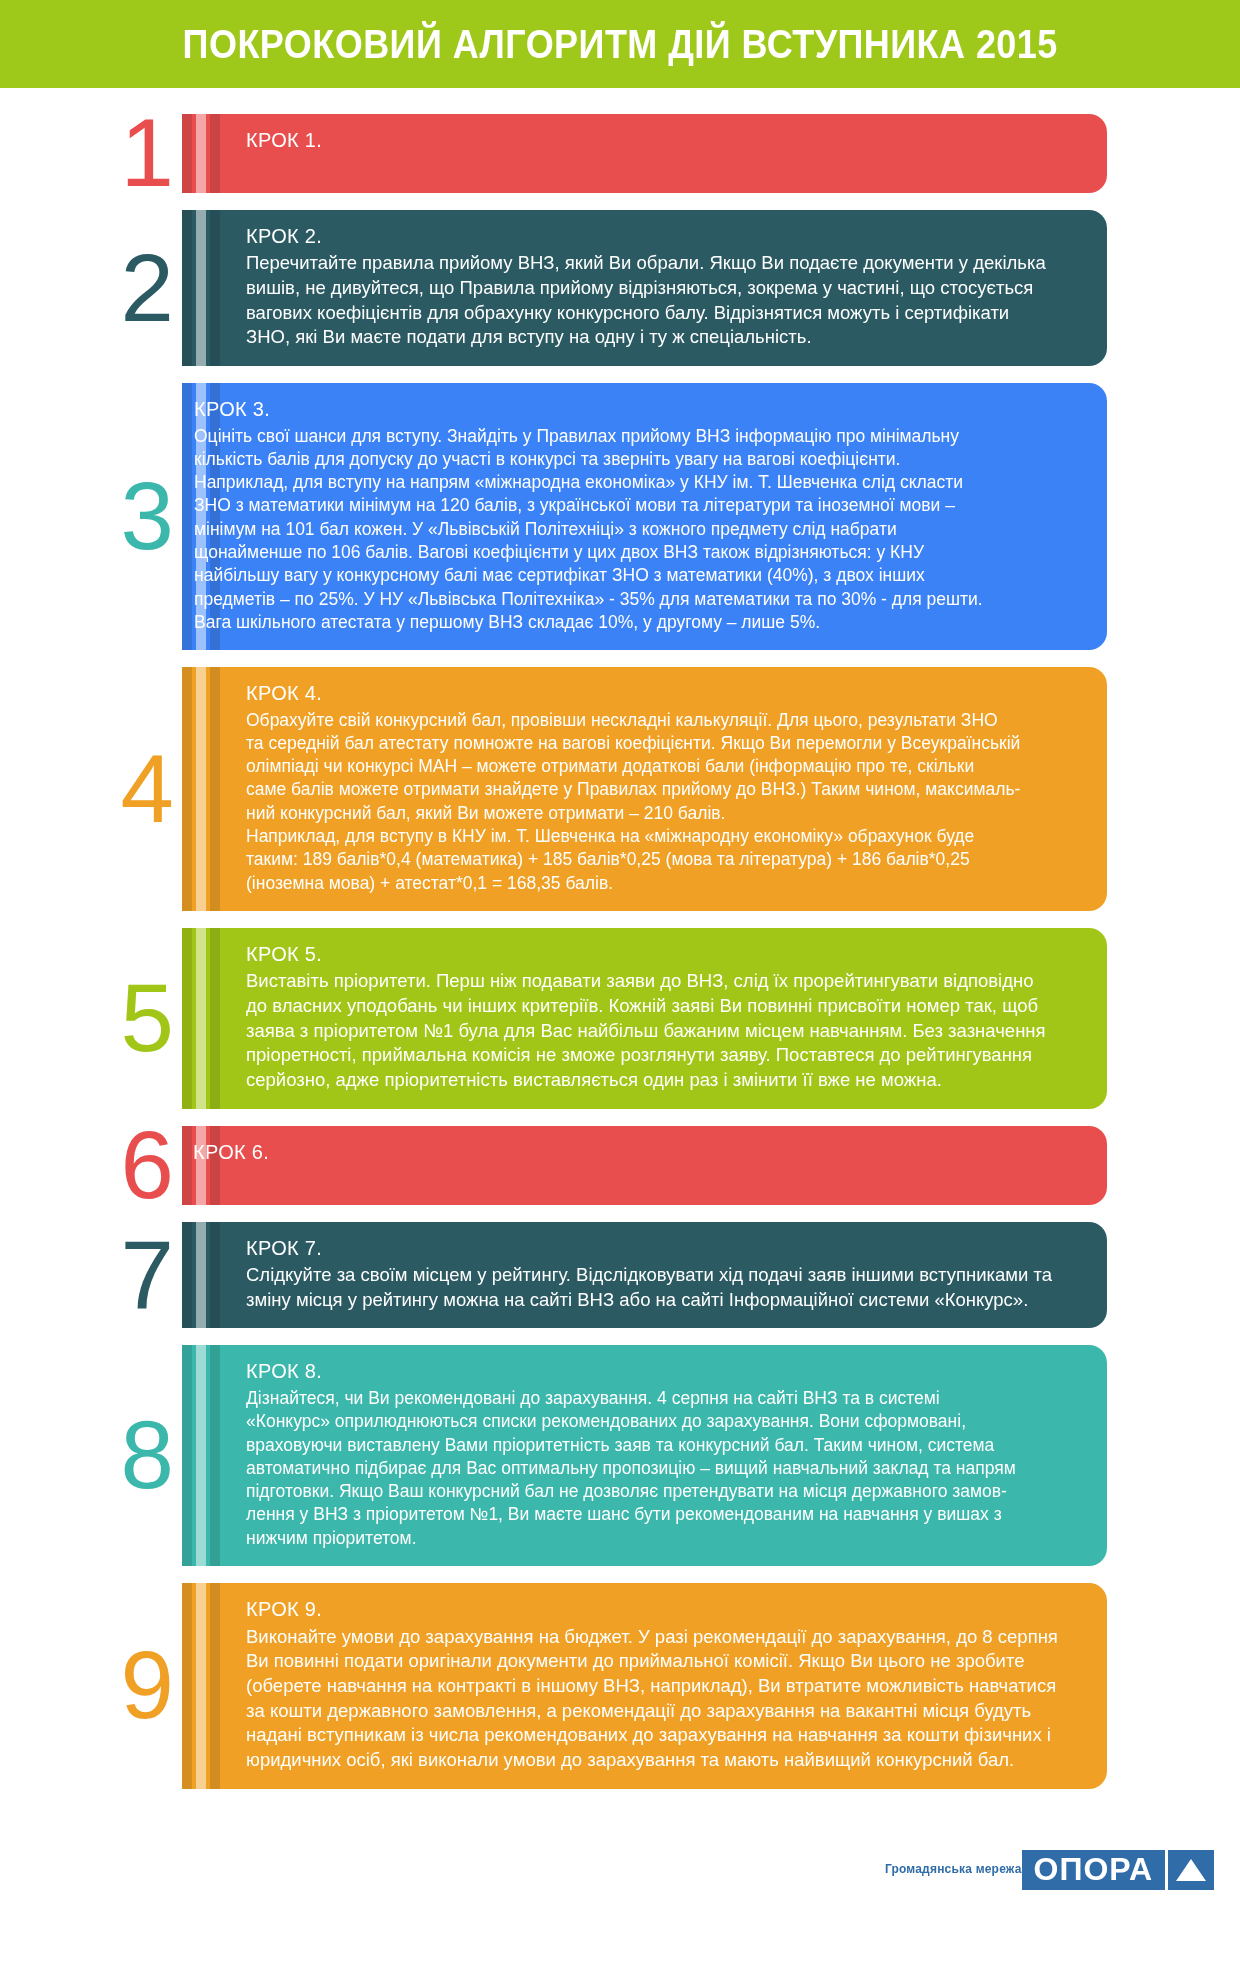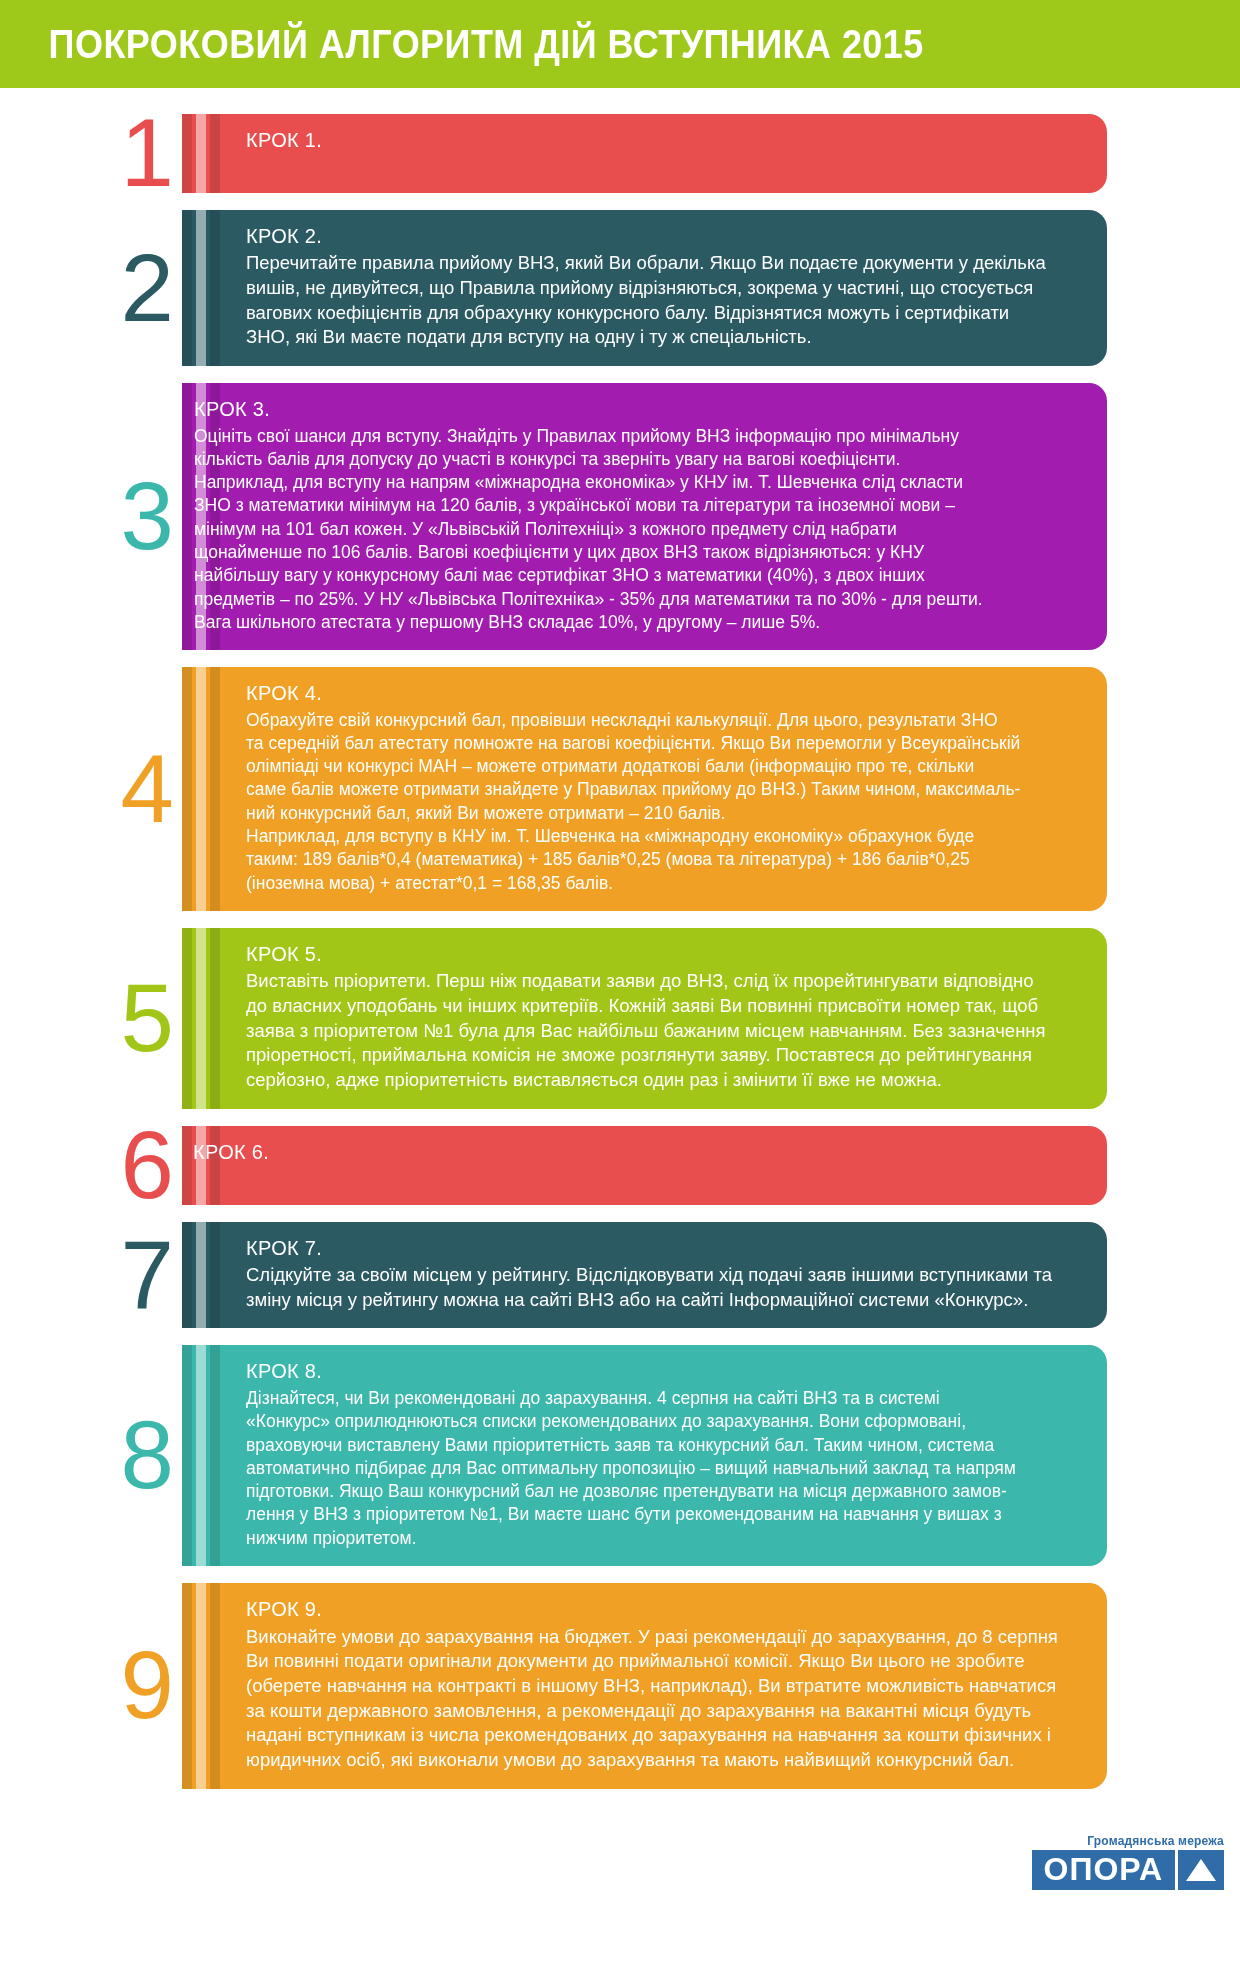--- a/index.html
+++ b/index.html
@@ -14,20 +14,21 @@
     overflow: hidden;
   }
 
   
   .header {
     width: 1240px;
     height: 88px;
     background: #9fc91a;
     display: flex;
     align-items: center;
+    justify-content: center;
     box-sizing: border-box;
   }
   .header-title {
     color: #ffffff;
     font-size: 40px;
     font-weight: bold;
     letter-spacing: 0.5px;
     text-align: center;
     font-family: "Liberation Sans", sans-serif;
     transform: scaleX(0.9);
@@ -108,25 +109,25 @@
 
   
   .footer {
     position: relative;
     width: 1240px;
     height: 96px;
     box-sizing: border-box;
   }
   .logo-wrap {
     position: absolute;
-    right: 16px;
+    right: 26px;
     bottom: 12px;
     display: flex;
-    flex-direction: column;
-    align-items: flex-end;
+    flex-direction: row;
+    align-items: center;
   }
   .logo-tagline {
     color: #2f6ca8;
     font-size: 12px;
     font-weight: bold;
     margin-bottom: 2px;
     letter-spacing: 0.2px;
   }
   .logo-bar {
     display: flex;
@@ -183,21 +184,21 @@
         <div class="stripe s3" style="background: rgba(0, 0, 0, 0.14);"></div>
         <div class="step-label">КРОК 2.</div>
         <div class="step-text">Перечитайте правила прийому ВНЗ, який Ви обрали. Якщо Ви подаєте документи у декілька
 вишів, не дивуйтеся, що Правила прийому відрізняються, зокрема у частині, що стосується
 вагових коефіцієнтів для обрахунку конкурсного балу. Відрізнятися можуть і сертифікати
 ЗНО, які Ви маєте подати для вступу на одну і ту ж спеціальність.</div>
       </div>
     </div>
     <div class="step-row">
       <div class="step-number" style="color: rgb(59, 183, 171);">3</div>
-      <div class="step-card" style="background: #a21caf; padding-left: 12px;">
+      <div class="step-card" style="background: #3b82f6; padding-left: 12px;">
         <div class="stripe s1" style="background: rgba(0, 0, 0, 0.14);"></div>
         <div class="stripe s2" style="background: rgb(255, 255, 255);"></div>
         <div class="stripe s3" style="background: rgba(0, 0, 0, 0.14);"></div>
         <div class="step-label">КРОК 3.</div>
         <div class="step-text small">Оцініть свої шанси для вступу. Знайдіть у Правилах прийому ВНЗ інформацію про мінімальну
 кількість балів для допуску до участі в конкурсі та зверніть увагу на вагові коефіцієнти.
 Наприклад, для вступу на напрям «міжнародна економіка» у КНУ ім. Т. Шевченка слід скласти
 ЗНО з математики мінімум на 120 балів, з української мови та літератури та іноземної мови –
 мінімум на 101 бал кожен. У «Львівській Політехніці» з кожного предмету слід набрати
 щонайменше по 106 балів. Вагові коефіцієнти у цих двох ВНЗ також відрізняються: у КНУ

